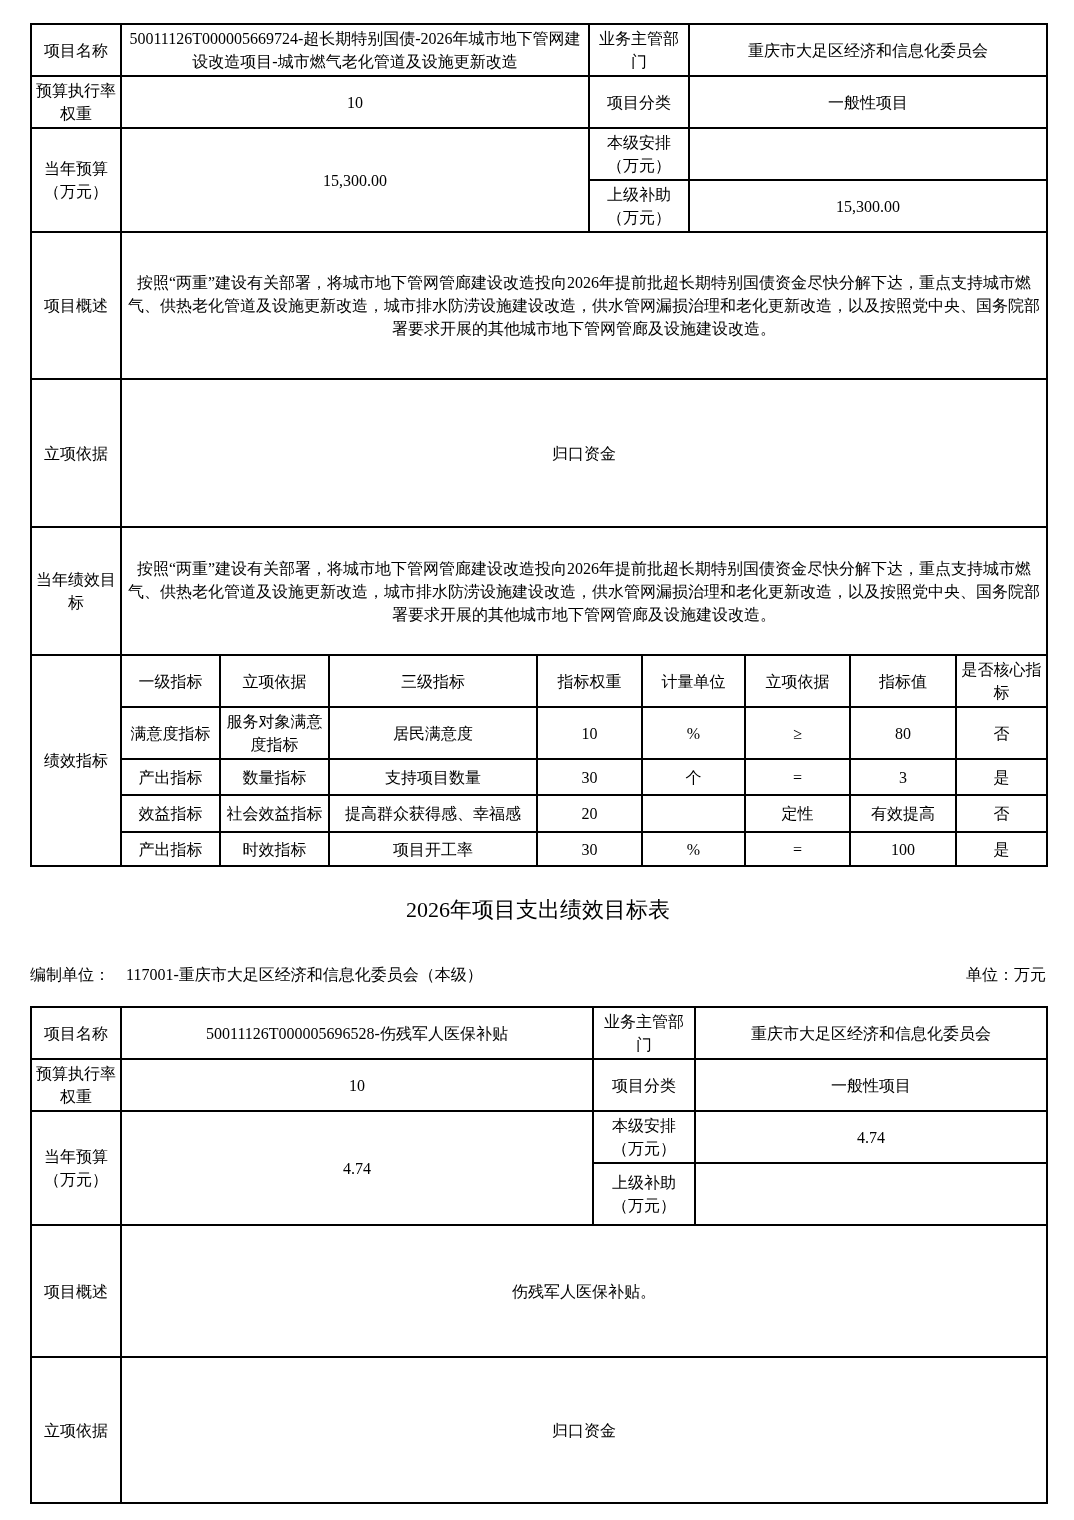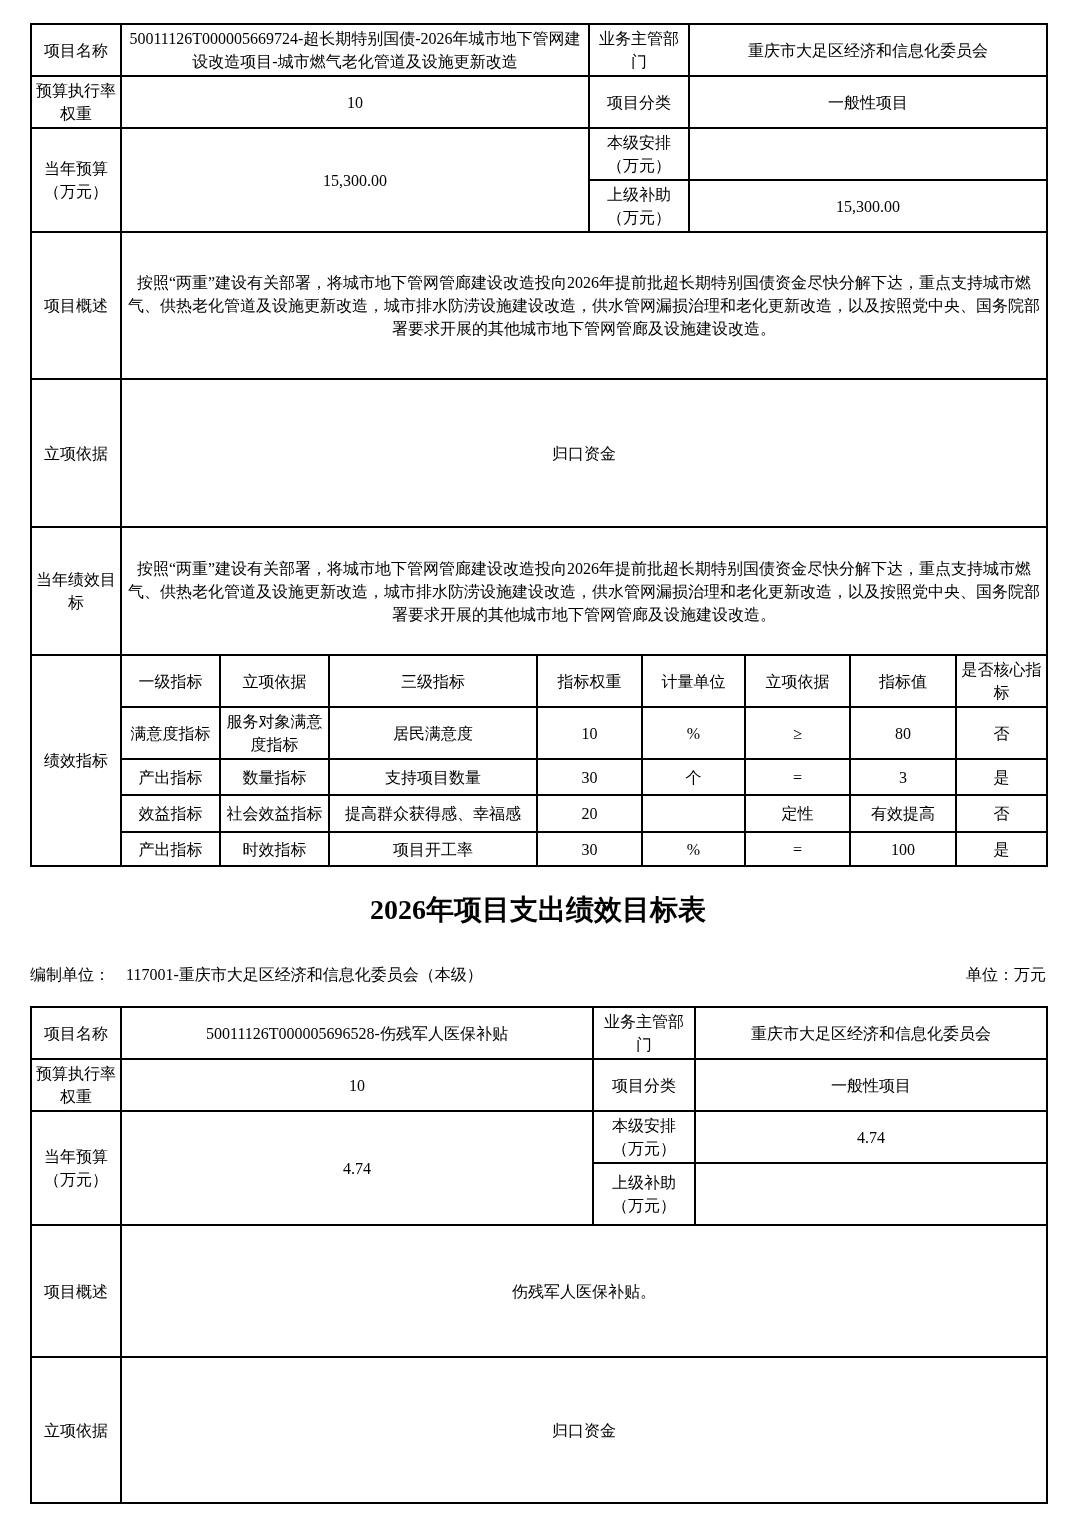--- a/index.html
+++ b/index.html
@@ -36,22 +36,22 @@
   td.lbl { white-space: pre-line; }
   td.left { text-align: left; padding-left: 5px; border-radius: 25px; }
   td.para {
     text-align: left;
     line-height: 25px;
     padding: 4px 10px 4px 5px;
     margin-left: 20px;
   }
   .doc-title {
     margin: 26px 0 0 0;
-    font-size: 28px;
-    font-weight: bold;
+    font-size: 22px;
+    font-weight: normal;
     text-align: center;
     line-height: 34px;
   }
   .meta-row {
     margin-top: 38px;
     margin-bottom: 21px;
     display: flex;
     justify-content: space-between;
     align-items: baseline;
     font-size: 16px;

